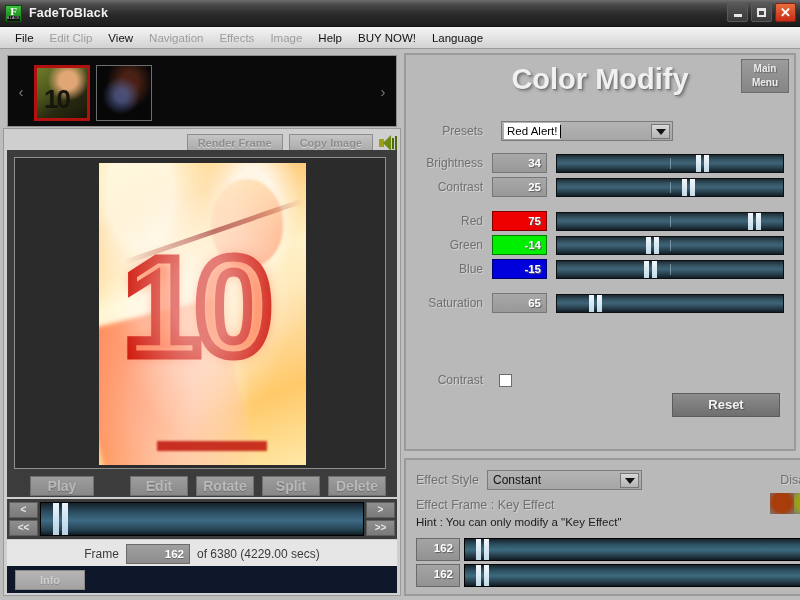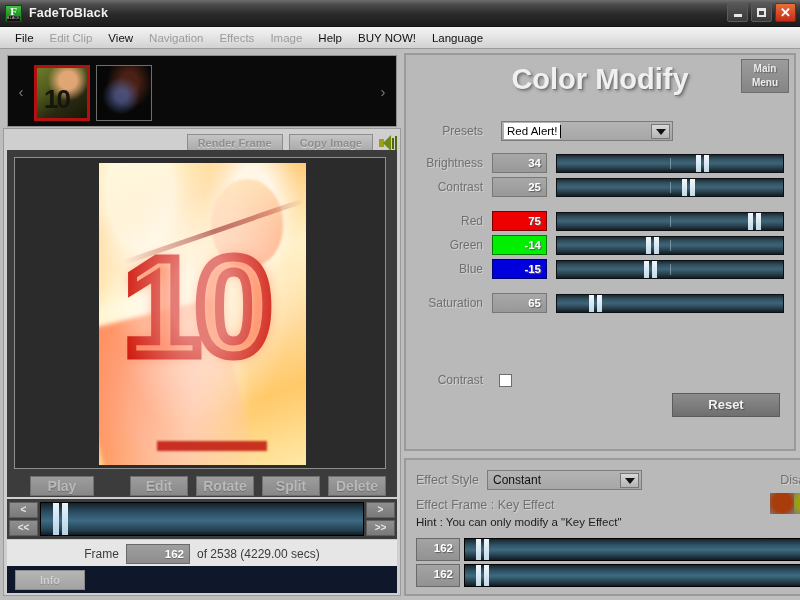--- a/index.html
+++ b/index.html
@@ -402,21 +402,21 @@
     </div>
     <div class="tl-navcol">
       <div class="tl-nav">&gt;</div>
       <div class="tl-nav">&gt;&gt;</div>
     </div>
   </div>
 
   <div class="framerow">
     <span class="fr-label">Frame</span>
     <div class="fr-box">162</div>
-    <span class="fr-of">of 2538 (4229.00 secs)</span>
+    <span class="fr-of">of 6380 (4229.00 secs)</span>
   </div>
 
   <div class="inforow">
     <div class="info-btn">Info</div>
   </div>
 
   <div class="rpanel">
     <div class="rp-title">Color Modify</div>
     <div class="mainmenu-btn">
       <div>Main</div>

